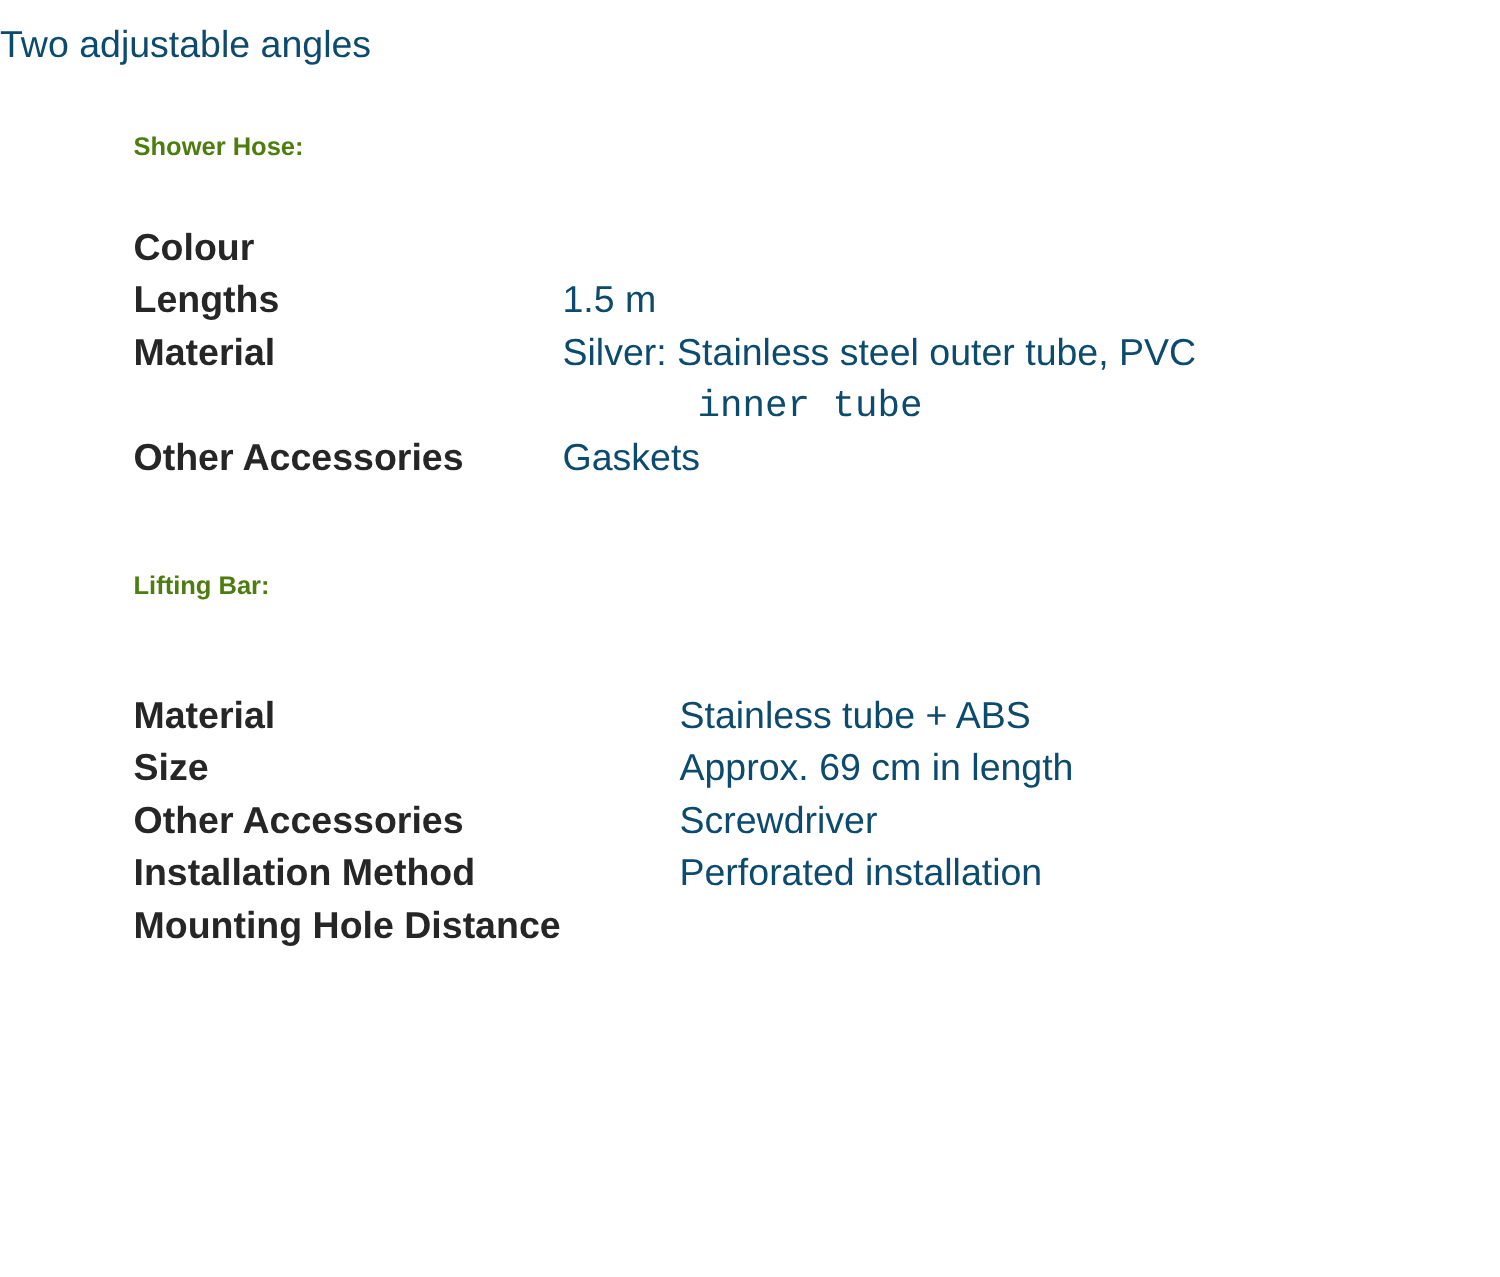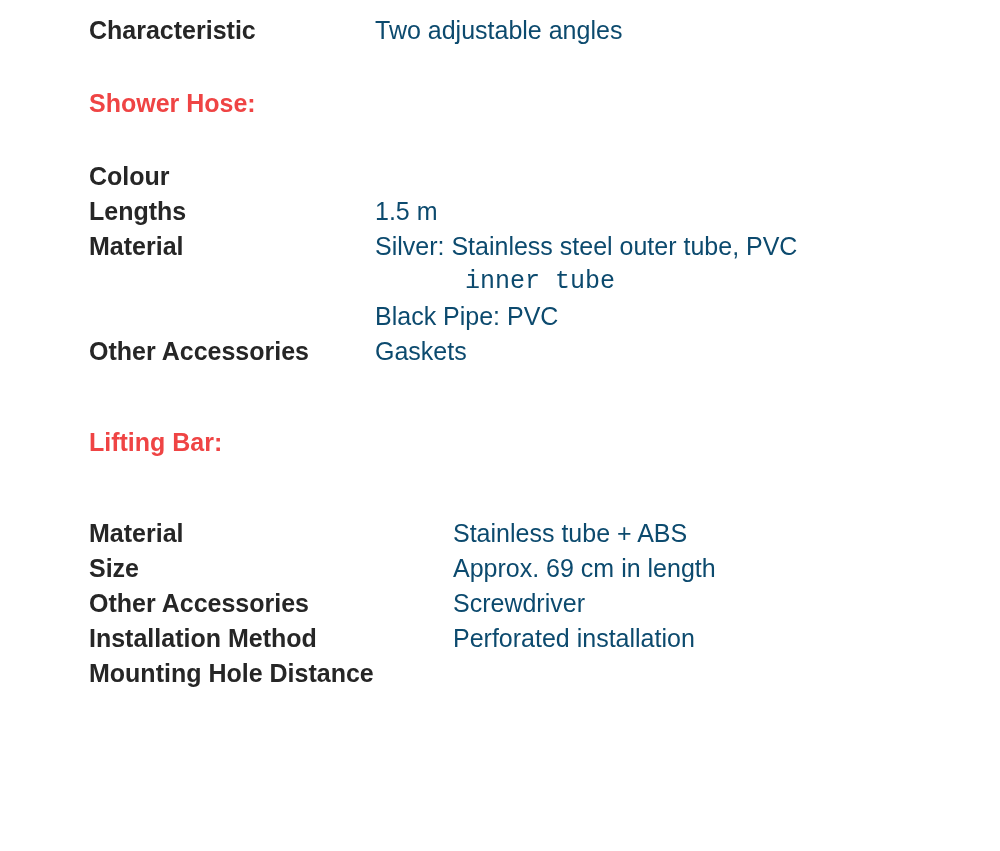--- a/index.html
+++ b/index.html
@@ -47,39 +47,38 @@
     font-size: 25px;
     line-height: 1.32;
     flex: 1 1 auto;
   }
   .value.indent {
     padding-left: 90px;
     font-family: Liberation Mono, monospace;
   }
   .section-head {
     font-weight: bold;
-    color: #ef4444;
-    font-size: 25px;
+    color: #4d7c0f;
+    font-size: 17px;
     line-height: 1.32;
     padding-left: 89px;
   }
   .sp-3 { height: 40px; }
   .sp-4 { height: 58px; }
   .sp-5 { height: 14px; }
   .row + .row { margin-top: 2px; }
 </style>
 </head>
 <body>
 
 <div class="sheet">
 
   <div class="sp-5"></div>
 
   <div class="row">
-    <div class="label">Characteristic</div>
     <div class="value">Two adjustable angles</div>
   </div>
 
   <div class="sp-3"></div>
 
   <div class="section-head">Shower Hose:</div>
 
   <div class="sp-3"></div>
 
   <div class="row">
@@ -94,24 +93,20 @@
   <div class="row">
     <div class="label">Material</div>
     <div class="value">Silver: Stainless steel outer tube, PVC</div>
   </div>
 
   <div class="row">
     <div class="label"></div>
     <div class="value indent">inner tube</div>
   </div>
 
-  <div class="row">
-    <div class="label"></div>
-    <div class="value">Black Pipe: PVC</div>
-  </div>
 
   <div class="row">
     <div class="label">Other Accessories</div>
     <div class="value">Gaskets</div>
   </div>
 
   <div class="sp-4"></div>
 
   <div class="section-head">Lifting Bar:</div>
 

